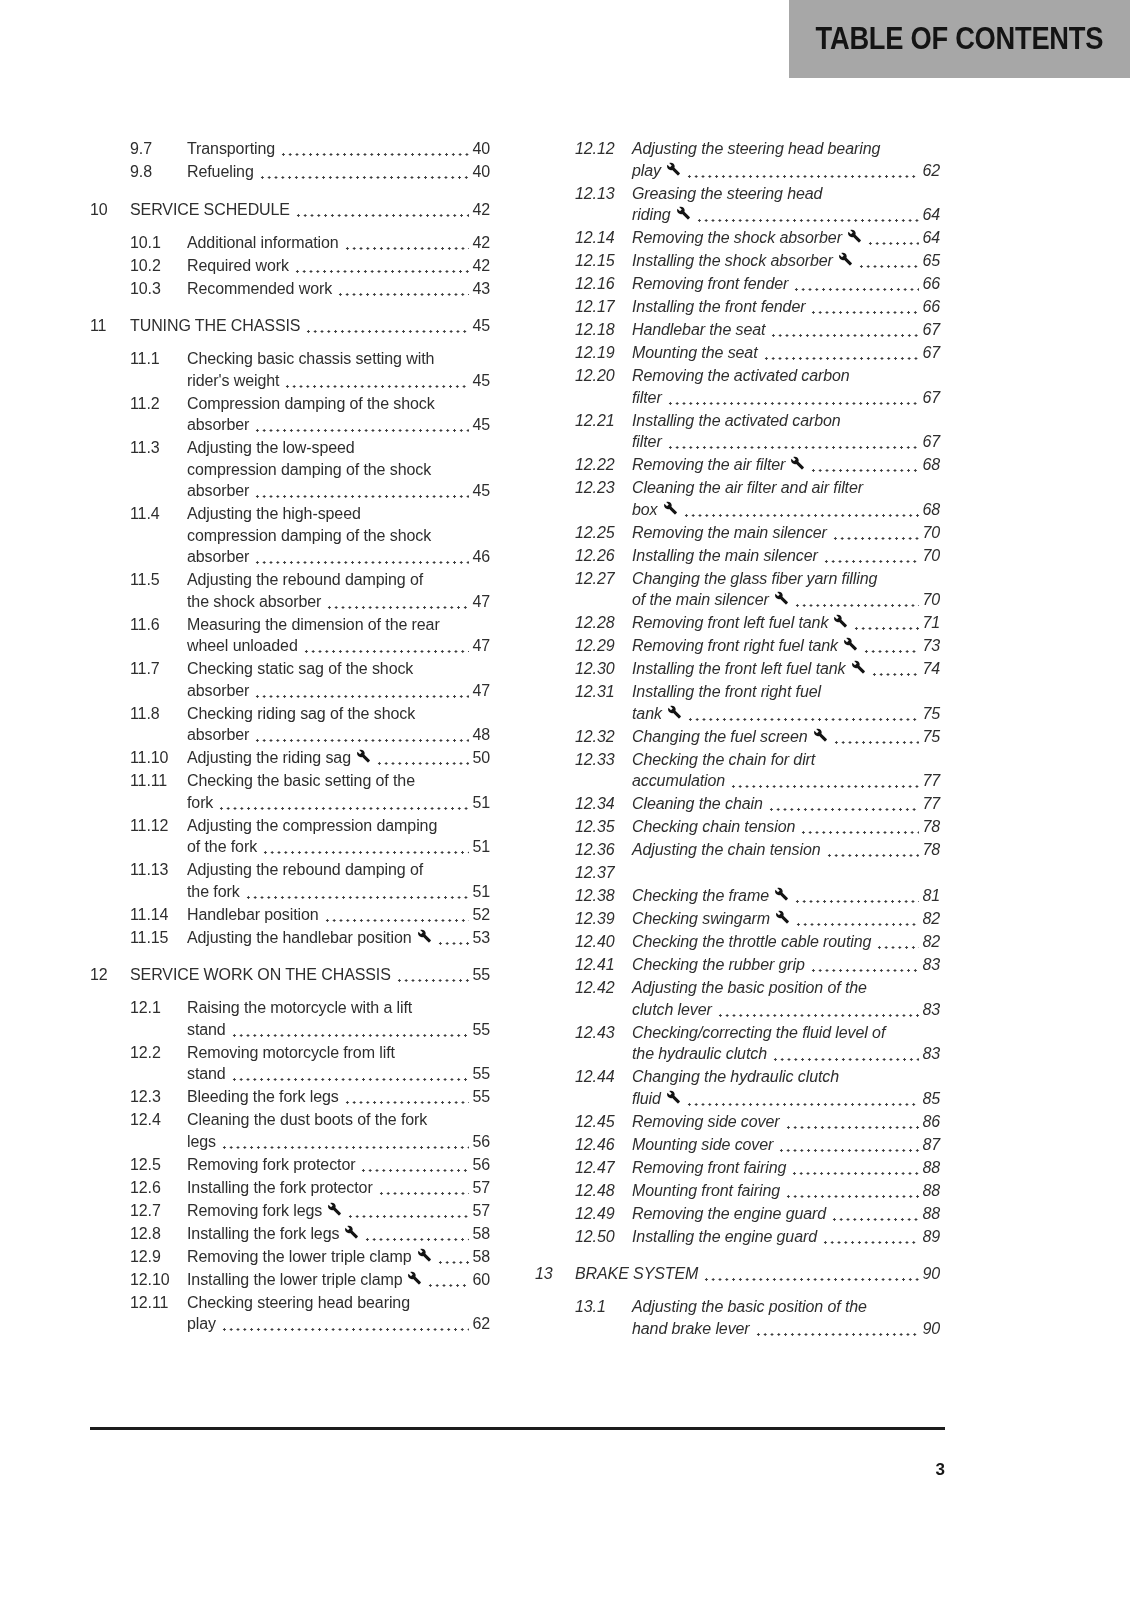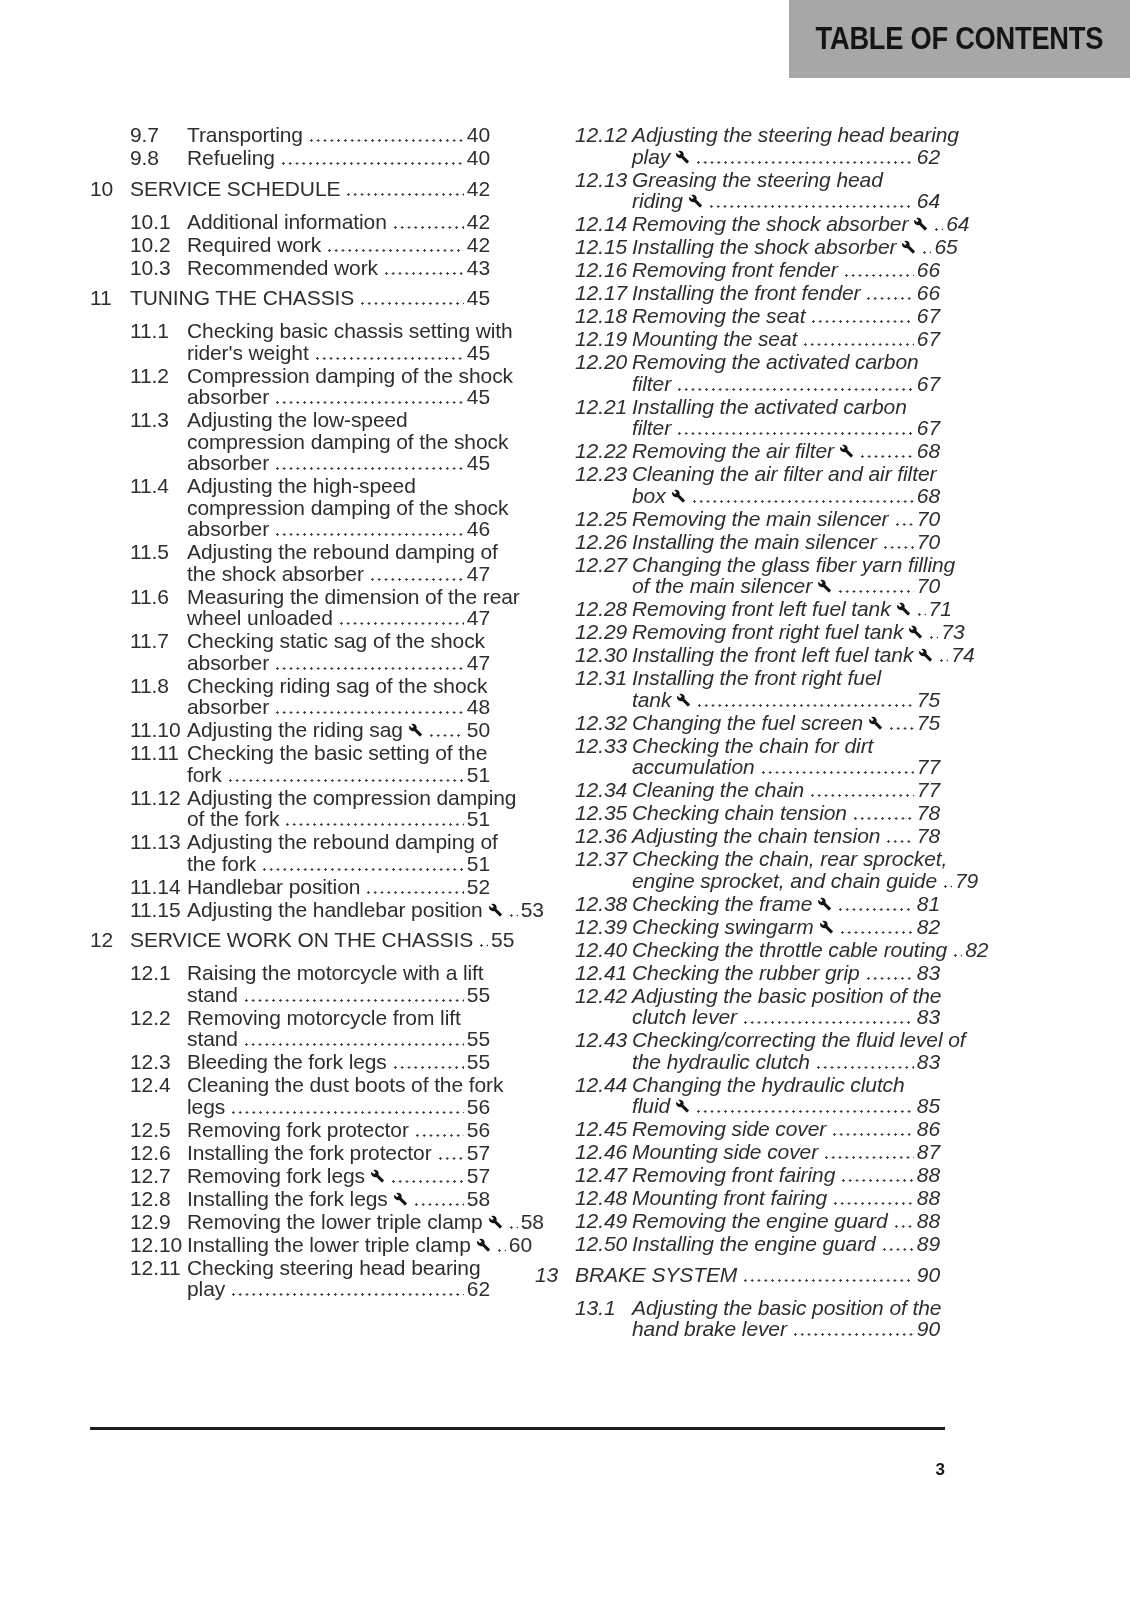--- a/index.html
+++ b/index.html
@@ -19,28 +19,28 @@
     display:flex; align-items:center; justify-content:center;
   }
   .header-band .title {
     font-size:31px; font-weight:bold; color:#141414;
     letter-spacing:-0.3px; white-space:nowrap;
     display:inline-block; transform:scaleX(0.88); transform-origin:center;
   }
 
   
   .col {
-    position:absolute; top:124px;
-    font-size:21px; line-height:21.5px; letter-spacing:-0.1px;
+    position:absolute; top:138px;
+    font-size:16px; line-height:21.5px; letter-spacing:-0.1px;
   }
   .col-left  { left:90px;  width:400px; }
   .col-right { left:535px; width:405px;font-style:italic; }
 
   .entry { display:flex; margin-bottom:1.5px; }
-  .entry.chapter { margin-top:9px; margin-bottom:11.5px; }
+  .entry.chapter { margin-top:16px; margin-bottom:11.5px; }
   .entry.section { }
   .entry .num { flex:none; }
   .entry.chapter .num { width:40px; }
   .entry.section .num { margin-left:40px; width:57px; }
   .entry .body { flex:1; min-width:0; }
   .tline { white-space:nowrap; }
   .lastline { display:flex; align-items:baseline; }
   .ttext { white-space:nowrap; flex:none; }
   .leader {
     flex:1 1 10px; min-width:10px; height:3px;
@@ -528,21 +528,21 @@
           <span class="ttext">Installing the front fender</span>
           <span class="leader"></span>
           <span class="pageref">66</span>
         </div>
       </div>
     </div>
     <div class="entry section">
       <span class="num">12.18</span>
       <div class="body">
         <div class="lastline">
-          <span class="ttext">Removing the seat</span>
+          <span class="ttext">Handlebar the seat</span>
           <span class="leader"></span>
           <span class="pageref">67</span>
         </div>
       </div>
     </div>
     <div class="entry section">
       <span class="num">12.19</span>
       <div class="body">
         <div class="lastline">
           <span class="ttext">Mounting the seat</span>
@@ -752,28 +752,20 @@
       <div class="body">
         <div class="lastline">
           <span class="ttext">Adjusting the chain tension</span>
           <span class="leader"></span>
           <span class="pageref">78</span>
         </div>
       </div>
     </div>
     <div class="entry section">
       <span class="num">12.37</span>
-      <div class="body">
-        <div class="tline">Checking the chain, rear sprocket,</div>
-        <div class="lastline">
-          <span class="ttext">engine sprocket, and chain guide</span>
-          <span class="leader"></span>
-          <span class="pageref">79</span>
-        </div>
-      </div>
     </div>
     <div class="entry section">
       <span class="num">12.38</span>
       <div class="body">
         <div class="lastline">
           <span class="ttext">Checking the frame</span>
           <span class="wrench">
             <svg viewBox="0 0 24 24" xmlns="http://www.w3.org/2000/svg">
               <path d="M22.7 19l-9.1-9.1c.9-2.3.4-5-1.5-6.9-2-2-5-2.4-7.4-1.3L9 6 6 9 1.6 4.7C.4 7.1.9 10.1 2.9 12.1c1.9 1.9 4.6 2.4 6.9 1.5l9.1 9.1c.4.4 1 .4 1.4 0l2.3-2.3c.5-.4.5-1.1.1-1.4z"></path>
             </svg>

